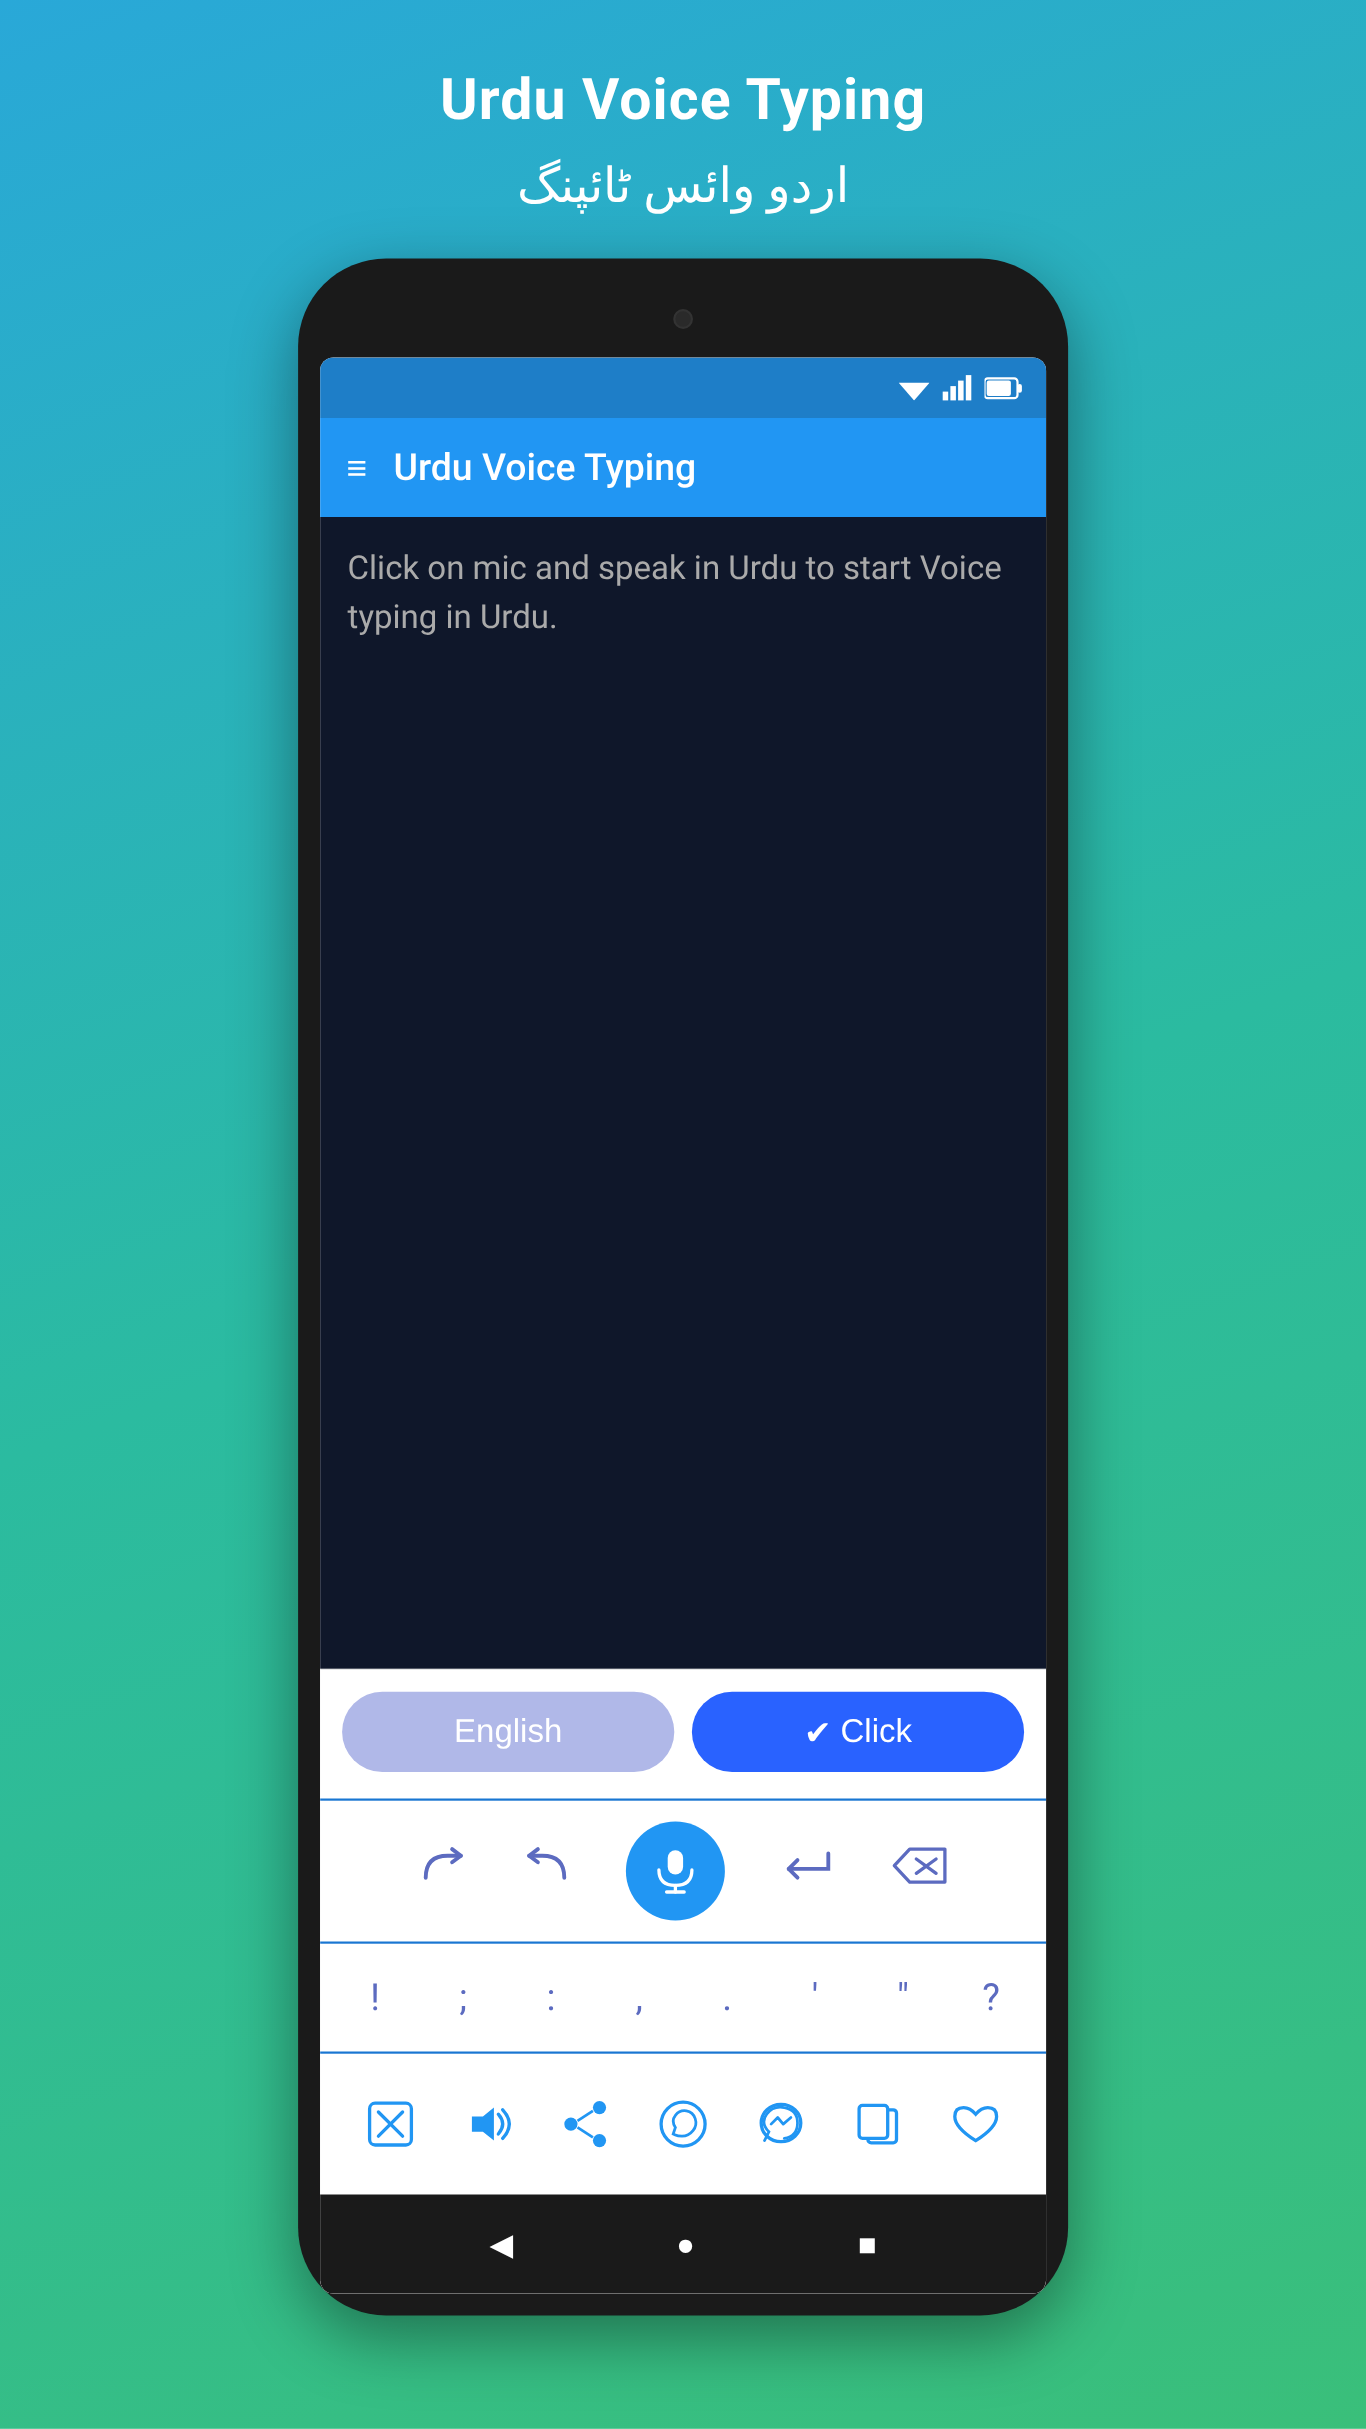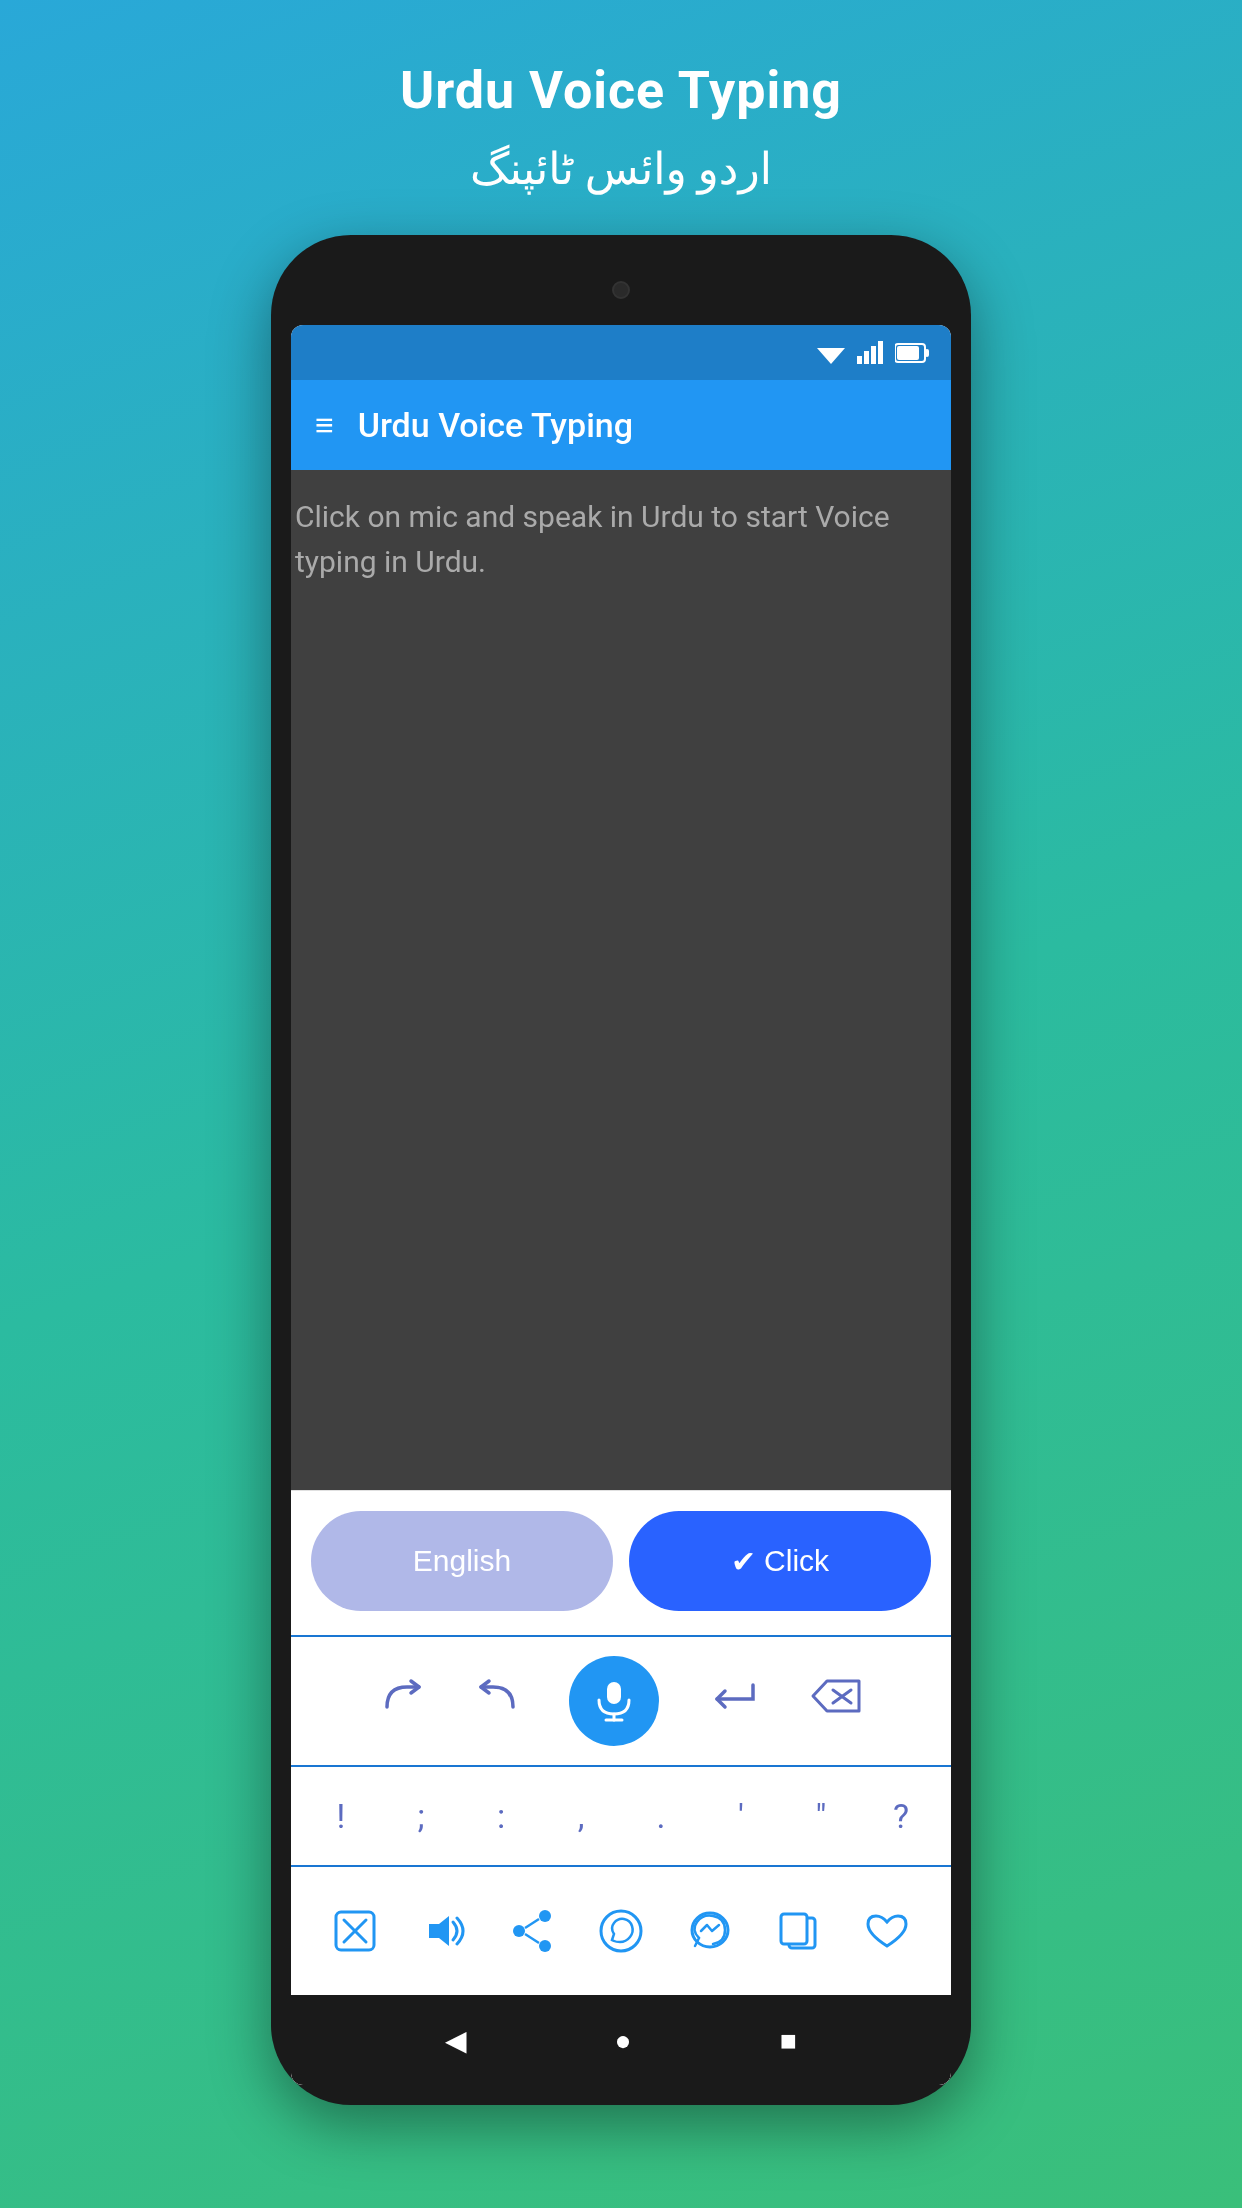--- a/index.html
+++ b/index.html
@@ -107,41 +107,41 @@
     }
     .app-bar-title {
       color: white;
       font-size: 34px;
       font-weight: 500;
     }
 
     
     .text-area {
       flex: 1;
-      background: #404040;
-      padding: 24px 4px;
+      background: #0f172a;
+      padding: 24px 25px;
       position: relative;
     }
     .placeholder-text {
       color: #aaa;
       font-size: 30px;
       line-height: 1.5;
     }
 
     
     .lang-buttons {
       display: flex;
       padding: 20px 20px 24px;
       gap: 16px;
       background: white;
       border-top: 1px solid #e0e0e0;
     }
     .lang-btn {
       flex: 1;
-      height: 100px;
+      height: 73px;
       border-radius: 50px;
       border: none;
       font-size: 30px;
       font-weight: 500;
       cursor: pointer;
       display: flex;
       align-items: center;
       justify-content: center;
       gap: 8px;
     }

